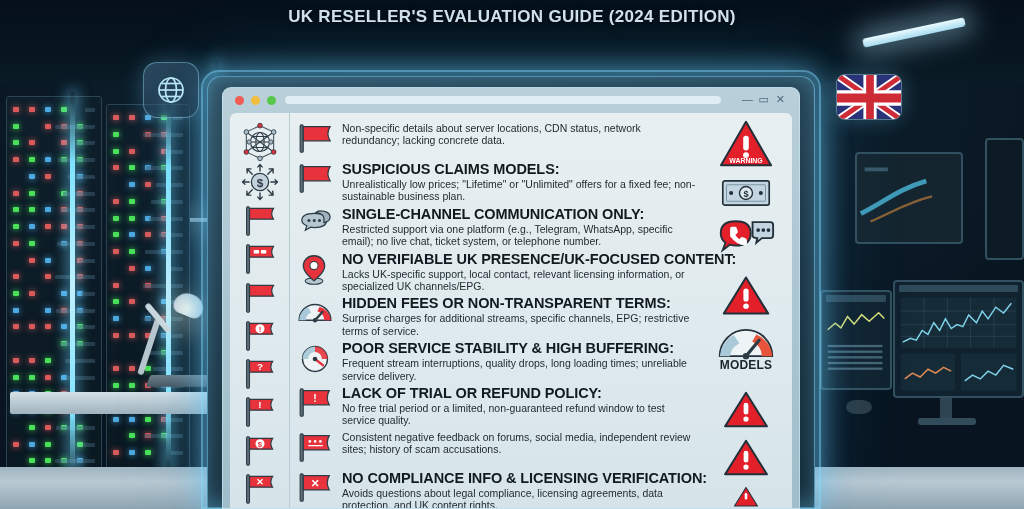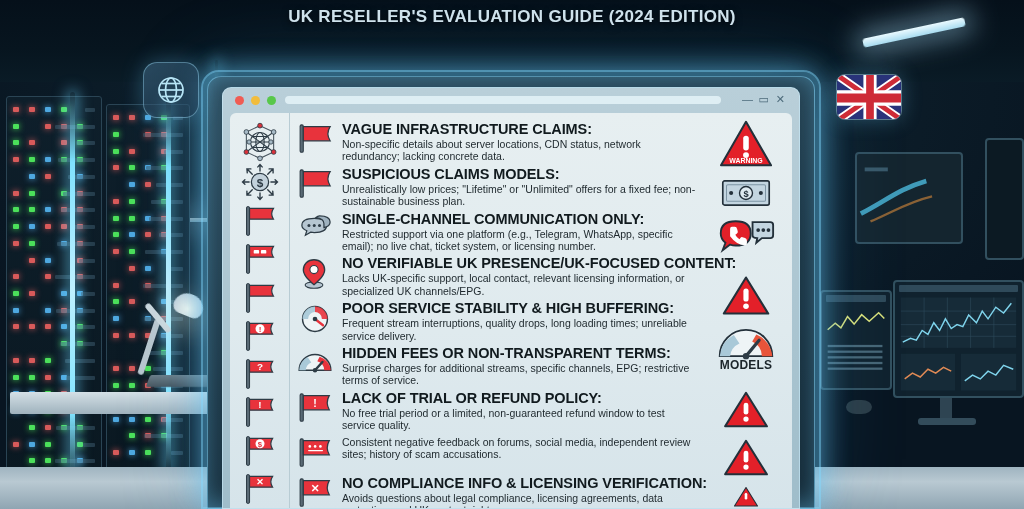--- a/index.html
+++ b/index.html
@@ -651,21 +651,20 @@
       <div class="list">
 
         <div class="row">
           <div class="row-flag">
             <svg width="40" height="30" viewBox="0 0 44 34">
               <rect x="4" y="1" width="3.6" height="31" rx="1.5" fill="#5a6a75" stroke="#2d3b45" stroke-width="1.2"></rect>
               <path d="M7.6 3 L38 3 Q33 11 38 19 L7.6 19 Z" fill="#e8333c" stroke="#2d3b45" stroke-width="1.4"></path>
             </svg>
           </div>
           <div class="row-text">
-            <div class="row-title">VAGUE INFRASTRUCTURE CLAIMS:</div>
             <div class="row-desc">Non-specific details about server locations, CDN status, network redundancy; lacking concrete data.</div>
           </div>
         </div>
 
         <div class="row">
           <div class="row-flag">
             <svg width="40" height="30" viewBox="0 0 44 34">
               <rect x="4" y="1" width="3.6" height="31" rx="1.5" fill="#5a6a75" stroke="#2d3b45" stroke-width="1.2"></rect>
               <path d="M7.6 3 L38 3 Q33 11 38 19 L7.6 19 Z" fill="#e8333c" stroke="#2d3b45" stroke-width="1.4"></path>
             </svg>
@@ -683,67 +682,67 @@
               <path d="M26 2 Q38 2 38 9 Q38 14 31 15.4 L31 11 Q31 5 22 4 Q24 2 26 2 Z" fill="#9fb2bf" stroke="#2d3b45" stroke-width="1.4"></path>
               <g fill="#2d3b45">
                   <circle cx="14" cy="13" r="1.7"></circle>
                   <circle cx="20" cy="13" r="1.7"></circle>
                   <circle cx="26" cy="13" r="1.7"></circle>
                 </g>
             </svg>
           </div>
           <div class="row-text">
             <div class="row-title">SINGLE-CHANNEL COMMUNICATION ONLY:</div>
-            <div class="row-desc">Restricted support via one platform (e.g., Telegram, WhatsApp, specific email); no live chat, ticket system, or licensing number.</div>
+            <div class="row-desc">Restricted support via one platform (e.g., Telegram, WhatsApp, specific email); no live chat, ticket system, or telephone number.</div>
           </div>
         </div>
 
         <div class="row">
           <div class="row-flag">
             <svg width="36" height="32" viewBox="0 0 40 36">
               <ellipse cx="20" cy="30.5" rx="10" ry="3.6" fill="#b6c6d1" stroke="#2d3b45" stroke-width="1.2"></ellipse>
               <path d="M20 2 C12.8 2 8 7.2 8 13.4 C8 21 20 30 20 30 C20 30 32 21 32 13.4 C32 7.2 27.2 2 20 2 Z" fill="#e8333c" stroke="#2d3b45" stroke-width="1.5"></path>
               <circle cx="20" cy="13" r="4.6" fill="#fff" stroke="#2d3b45" stroke-width="1.2"></circle>
             </svg>
           </div>
           <div class="row-text">
             <div class="row-title">NO VERIFIABLE UK PRESENCE/UK-FOCUSED CONTENT:</div>
             <div class="row-desc">Lacks UK-specific support, local contact, relevant licensing information, or specialized UK channels/EPG.</div>
+          </div>
+        </div>
+
+        <div class="row">
+          <div class="row-flag">
+            <svg width="38" height="26" viewBox="0 0 40 28">
+              <path d="M3 24 A17 17 0 0 1 37 24 Z" fill="#eef4f6" stroke="#2d3b45" stroke-width="1.6"></path>
+              <path d="M25 9.5 A17 17 0 0 1 37 24 L30 24 A10 10 0 0 0 22.5 14.3 Z" fill="#e8333c"></path>
+              <path d="M3 24 A17 17 0 0 1 12 9.8 L16 15.6 A10 10 0 0 0 10 24 Z" fill="#a9c9d8"></path>
+              <line x1="20" y1="24" x2="28" y2="15" stroke="#2d3b45" stroke-width="2.6" stroke-linecap="round"></line>
+              <circle cx="20" cy="24" r="2.4" fill="#2d3b45"></circle>
+            </svg>
+          </div>
+          <div class="row-text">
+            <div class="row-title">HIDDEN FEES OR NON-TRANSPARENT TERMS:</div>
+            <div class="row-desc">Surprise charges for additional streams, specific channels, EPG; restrictive terms of service.</div>
           </div>
         </div>
 
         <div class="row">
           <div class="row-flag">
             <svg width="38" height="32" viewBox="0 0 40 36">
               <circle cx="20" cy="18" r="14" fill="#eef4f6" stroke="#2d3b45" stroke-width="1.6"></circle>
               <path d="M20 4 A14 14 0 0 1 34 18 L27.8 18 A7.8 7.8 0 0 0 20 10.2 Z" fill="#e8333c" opacity=".9"></path>
               <path d="M6 18 A14 14 0 0 1 20 4 L20 10.2 A7.8 7.8 0 0 0 12.2 18 Z" fill="#a9c9d8" opacity=".95"></path>
               <line x1="20" y1="18" x2="29" y2="25" stroke="#e8333c" stroke-width="2.6" stroke-linecap="round"></line>
               <circle cx="20" cy="18" r="2.6" fill="#2d3b45"></circle>
             </svg>
           </div>
           <div class="row-text">
             <div class="row-title">POOR SERVICE STABILITY &amp; HIGH BUFFERING:</div>
             <div class="row-desc">Frequent stream interruptions, quality drops, long loading times; unreliable service delivery.</div>
-          </div>
-        </div>
-
-        <div class="row">
-          <div class="row-flag">
-            <svg width="38" height="26" viewBox="0 0 40 28">
-              <path d="M3 24 A17 17 0 0 1 37 24 Z" fill="#eef4f6" stroke="#2d3b45" stroke-width="1.6"></path>
-              <path d="M25 9.5 A17 17 0 0 1 37 24 L30 24 A10 10 0 0 0 22.5 14.3 Z" fill="#e8333c"></path>
-              <path d="M3 24 A17 17 0 0 1 12 9.8 L16 15.6 A10 10 0 0 0 10 24 Z" fill="#a9c9d8"></path>
-              <line x1="20" y1="24" x2="28" y2="15" stroke="#2d3b45" stroke-width="2.6" stroke-linecap="round"></line>
-              <circle cx="20" cy="24" r="2.4" fill="#2d3b45"></circle>
-            </svg>
-          </div>
-          <div class="row-text">
-            <div class="row-title">HIDDEN FEES OR NON-TRANSPARENT TERMS:</div>
-            <div class="row-desc">Surprise charges for additional streams, specific channels, EPG; restrictive terms of service.</div>
           </div>
         </div>
 
         <div class="row">
           <div class="row-flag">
             <svg width="40" height="30" viewBox="0 0 44 34">
               <rect x="4" y="1" width="3.6" height="31" rx="1.5" fill="#5a6a75" stroke="#2d3b45" stroke-width="1.2"></rect>
               <path d="M7.6 3 L37 3 Q32.5 11 37 19 L7.6 19 Z" fill="#e8333c" stroke="#2d3b45" stroke-width="1.4"></path>
               <text x="21" y="16" font-size="12" font-weight="bold" fill="#fff" text-anchor="middle" font-family="Liberation Sans, sans-serif">!</text>
             </svg>

